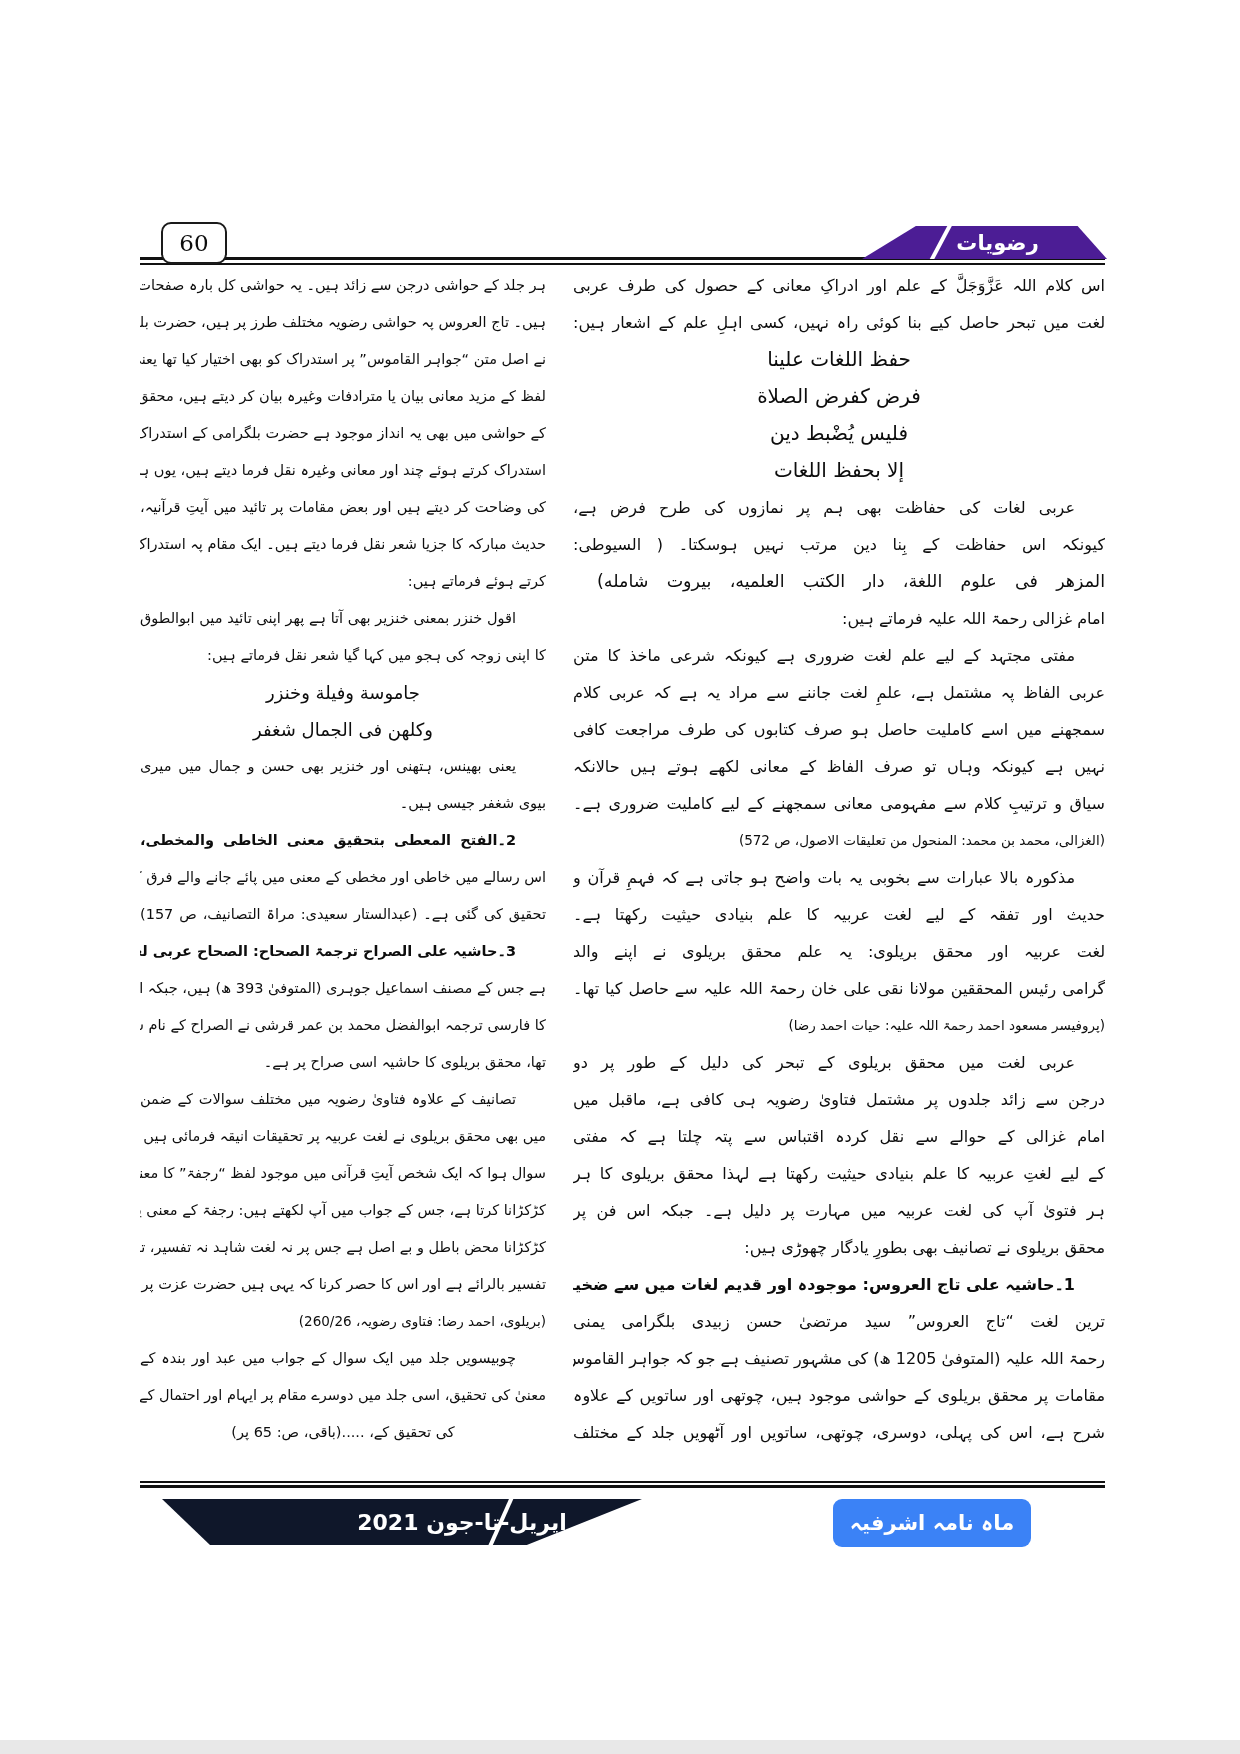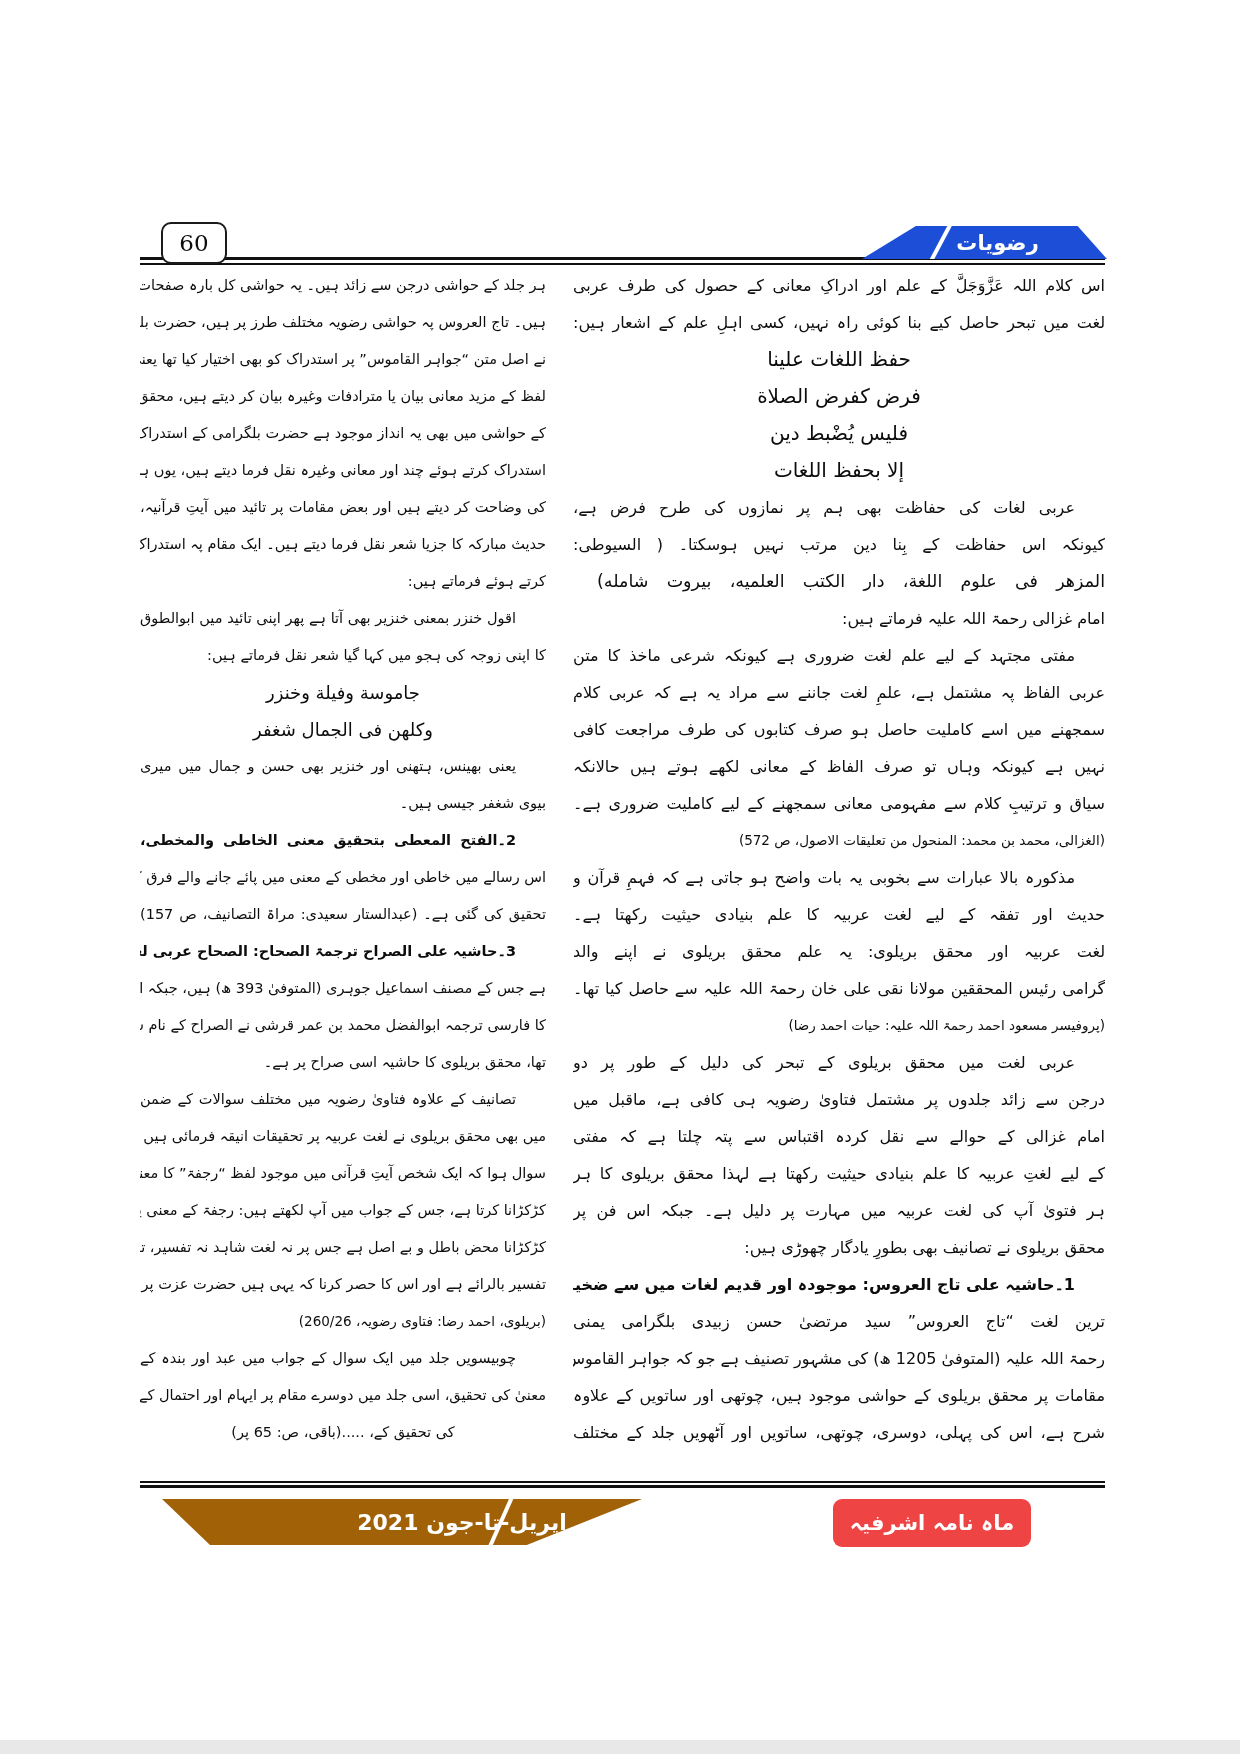--- a/index.html
+++ b/index.html
@@ -15,21 +15,21 @@
     border:2px solid #1a1a1a; border-radius:10px; background:#fff;
     display:flex; align-items:center; justify-content:center;
     font-family:"DejaVu Serif", serif; font-size:23px; z-index:3;
   }
   .header-rule {
     position:absolute; left:140px; top:257px; width:965px; height:3px;
     border-top:3px solid #111; border-bottom:2px solid #111; z-index:1;
   }
   .section-banner {
     position:absolute; left:862px; top:226px; width:245px; height:33px;
-    background:#1d4ed8; clip-path:polygon(22% 0, 88% 0, 100% 100%, 0 100%);
+    background:#4c1d95; clip-path:polygon(22% 0, 88% 0, 100% 100%, 0 100%);
     color:#fff; display:flex; align-items:center; justify-content:center;
     padding-left:26px; box-sizing:border-box;
     font-size:21px; font-weight:bold; z-index:2; direction:rtl;
   }
   .banner-slash {
     position:absolute; left:31%; top:-5px; width:4px; height:46px;
     background:#fff; transform:rotate(28deg);
   }
 
   
@@ -51,32 +51,32 @@
   .line.heading{ font-weight:bold; }
   .line.center { text-align:center; text-align-last:center; }
 
   
   .footer-rule {
     position:absolute; left:140px; top:1481px; width:965px; height:2px;
     border-top:2px solid #111; border-bottom:3px solid #111;
   }
   .footer-date-banner {
     position:absolute; left:162px; top:1499px; width:480px; height:46px;
-    background:#a16207; clip-path:polygon(0 0, 100% 0, 76% 100%, 10% 100%);
+    background:#0f172a; clip-path:polygon(0 0, 100% 0, 76% 100%, 10% 100%);
     color:#fff; display:flex; align-items:center; justify-content:center;
     padding-left:120px; box-sizing:border-box;
     font-size:22px; font-weight:bold; direction:rtl;
   }
   .footer-slash {
     position:absolute; left:70%; top:-5px; width:4px; height:60px;
     background:#fff; transform:rotate(24deg);
   }
   .footer-mag-box {
     position:absolute; left:833px; top:1499px; width:198px; height:48px;
-    background:#ef4444; border-radius:9px; color:#fff;
+    background:#3b82f6; border-radius:9px; color:#fff;
     display:flex; align-items:center; justify-content:center;
     font-size:21px; font-weight:bold; direction:rtl;
   }
 </style>
 </head>
 <body>
 
 <div class="page">
 
   <div class="pagenum-box">

